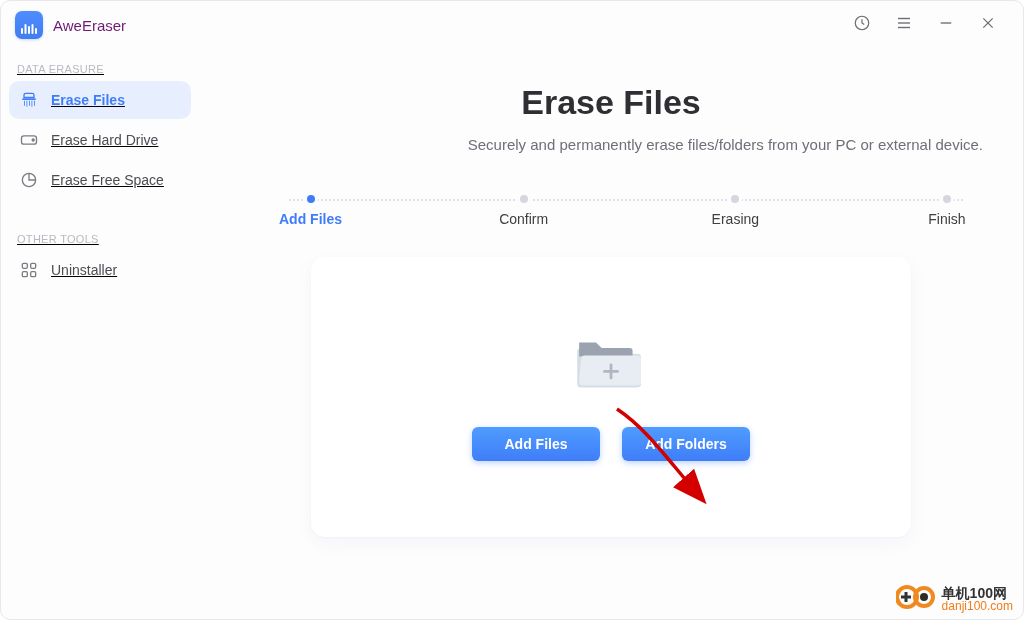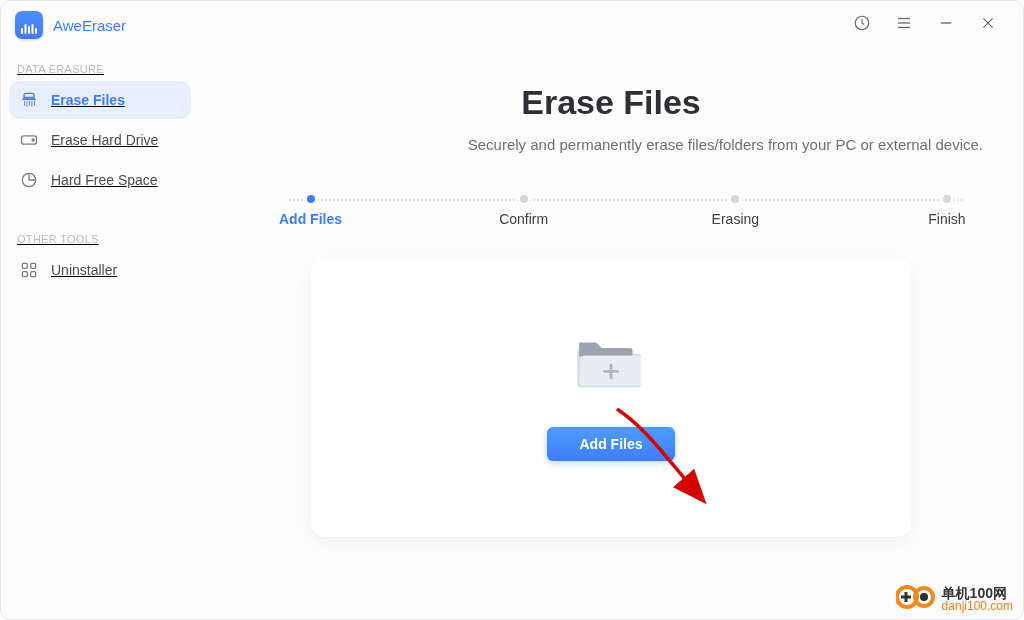--- a/index.html
+++ b/index.html
@@ -21,21 +21,21 @@
   }
   .app-logo {
     width: 28px; height: 28px;
     background: linear-gradient(180deg,#4f8dff,#3f7df0);
     border-radius: 7px;
     display:flex; align-items:flex-end; justify-content:center;
     padding-bottom:5px;
     box-shadow: 0 1px 3px rgba(60,100,200,.25);
   }
   .app-logo svg { display:block; }
-  .app-title { margin-left: 10px; font-size: 15px; color: #3b82f6; }
+  .app-title { margin-left: 10px; font-size: 15px; color: #701a75; }
   .titlebar-spacer { flex: 1; }
   .titlebar-btn {
     width: 42px; height: 40px;
     display:flex; align-items:center; justify-content:center;
     color:#6b6b70; cursor:pointer;
   }
 
   .body {
     flex:1; display:flex; min-height:0;
   }
@@ -250,21 +250,21 @@
         <span>Erase Hard Drive</span>
       </div>
 
       <div class="nav-item">
         <span class="icon">
           <svg width="20" height="20" viewBox="0 0 24 24" fill="none" stroke="#7c7c84" stroke-width="1.6">
             <circle cx="12" cy="12" r="8"></circle>
               <path d="M12 4v8h8"></path>
           </svg>
         </span>
-        <span>Hard Free Space</span>
+        <span>Erase Free Space</span>
       </div>
 
       <div class="sidebar-gap"></div>
       <div class="section-label">OTHER TOOLS</div>
 
 
 
       <div class="nav-item">
         <span class="icon">
           <svg width="20" height="20" viewBox="0 0 24 24" fill="none" stroke="#7c7c84" stroke-width="1.6">
@@ -308,20 +308,21 @@
             <path d="M6 10h18l6 6h30a3 3 0 0 1 3 3v6H6z" fill="#9aa3af"></path>
             <path d="M12 24h56a4 4 0 0 1 4 4v24a4 4 0 0 1-4 4H10a4 4 0 0 1-4-4l2-24a4 4 0 0 1 4-4z" fill="#e8edf3"></path>
             <g stroke="#aeb7c2" stroke-width="3" stroke-linecap="round">
               <line x1="40" y1="34" x2="40" y2="48"></line>
                 <line x1="33" y1="41" x2="47" y2="41"></line>
             </g>
           </svg>
         </div>
         <div class="btn-row">
           <button class="btn">Add Files</button>
+          <button class="btn">Add Folders</button>
         </div>
       </div>
 
       <svg class="arrow-annotation" width="130" height="120" viewBox="0 0 130 120">
         <defs>
           <marker id="arrowhead" markerWidth="10" markerHeight="8" refX="8" refY="4" orient="auto">
             <polygon points="0 0, 10 4, 0 8" fill="#d40000"></polygon>
           </marker>
         </defs>
         <path d="M10 10 C 40 30, 60 60, 95 100" stroke="#d40000" stroke-width="3.5" fill="none" marker-end="url(#arrowhead)"></path>

